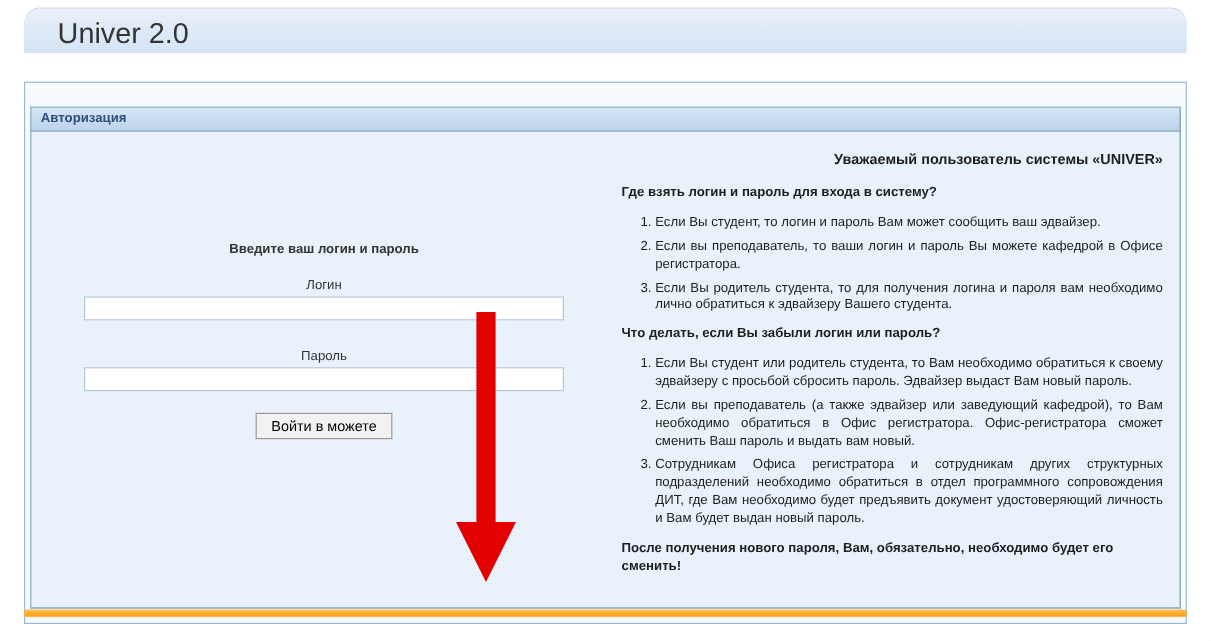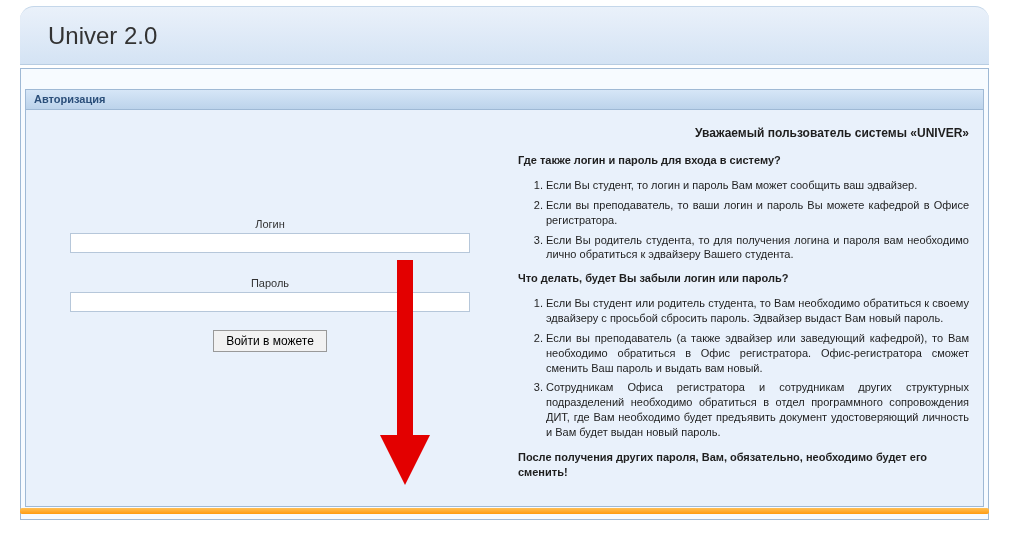--- a/index.html
+++ b/index.html
@@ -15,27 +15,27 @@
     height: 534px;
     position: relative;
     background: #fff;
     overflow: hidden;
   }
   .header-bar {
     position: absolute;
     top: 6px;
     left: 20px;
     right: 20px;
-    height: 59px;
+    height: 38px;
     background: linear-gradient(#eaf1fa, #d4e3f4);
     border-top: 1px solid #c5d7ea;
     border-bottom: 1px solid #b8cde2;
     border-radius: 14px 14px 0 0;
     display: flex;
-    align-items: center;
+    align-items: flex-end;
     padding-left: 28px;
   }
   .header-title {
     font-family: Arial, sans-serif;
     font-size: 24px;
     color: #333;
     font-weight: 400;
   }
   .main-area {
     position: absolute;
@@ -160,43 +160,44 @@
     <span class="header-title">Univer 2.0</span>
   </div>
 
   <div class="main-area">
     <div class="spacer"></div>
     <div class="panel">
       <div class="panel-header">Авторизация</div>
       <div class="panel-body">
         <div class="two-col">
           <div class="left-col">
+            <div class="form-title">Введите ваш логин и пароль</div>
             <div class="form-label">Логин</div>
             <input class="text-input" type="text" style="">
             <div class="form-label">Пароль</div>
             <input class="text-input" type="password" style="">
             <div>
               <button class="login-btn">Войти в можете</button>
             </div>
           </div>
           <div class="right-col">
             <h3>Уважаемый пользователь системы «UNIVER»</h3>
-            <h4>Где также логин и пароль для входа в систему?</h4>
+            <h4>Где взять логин и пароль для входа в систему?</h4>
             <ol>
               <li>Если Вы студент, то логин и пароль Вам может сообщить ваш эдвайзер.</li>
               <li>Если вы преподаватель, то ваши логин и пароль Вы можете кафедрой в Офисе регистратора.</li>
               <li>Если Вы родитель студента, то для получения логина и пароля вам необходимо лично обратиться к эдвайзеру Вашего студента.</li>
             </ol>
-            <h4>Что делать, будет Вы забыли логин или пароль?</h4>
+            <h4>Что делать, если Вы забыли логин или пароль?</h4>
             <ol>
               <li>Если Вы студент или родитель студента, то Вам необходимо обратиться к своему эдвайзеру с просьбой сбросить пароль. Эдвайзер выдаст Вам новый пароль.</li>
               <li>Если вы преподаватель (а также эдвайзер или заведующий кафедрой), то Вам необходимо обратиться в Офис регистратора. Офис-регистратора сможет сменить Ваш пароль и выдать вам новый.</li>
               <li>Сотрудникам Офиса регистратора и сотрудникам других структурных подразделений необходимо обратиться в отдел программного сопровождения ДИТ, где Вам необходимо будет предъявить документ удостоверяющий личность и Вам будет выдан новый пароль.</li>
             </ol>
-            <div class="footer-note">После получения других пароля, Вам, обязательно, необходимо будет его сменить!</div>
+            <div class="footer-note">После получения нового пароля, Вам, обязательно, необходимо будет его сменить!</div>
           </div>
         </div>
       </div>
     </div>
   </div>
 
   <div class="orange-bar"></div>
 
   <svg class="red-arrow" viewBox="0 0 60 230">
     <rect x="22" y="0" width="16" height="180" fill="#e30000"></rect>

